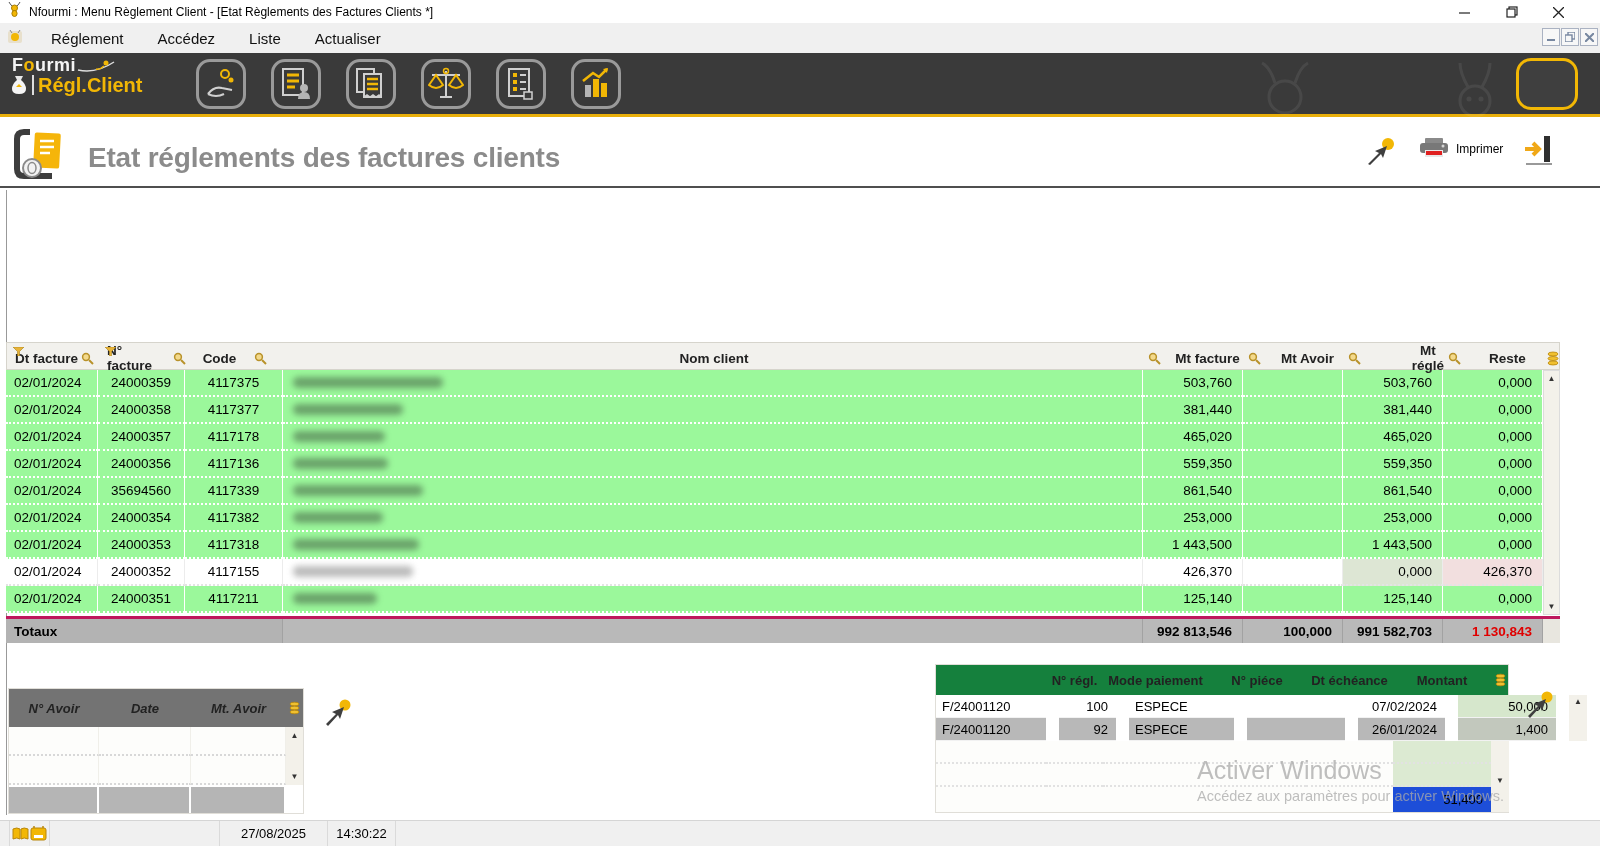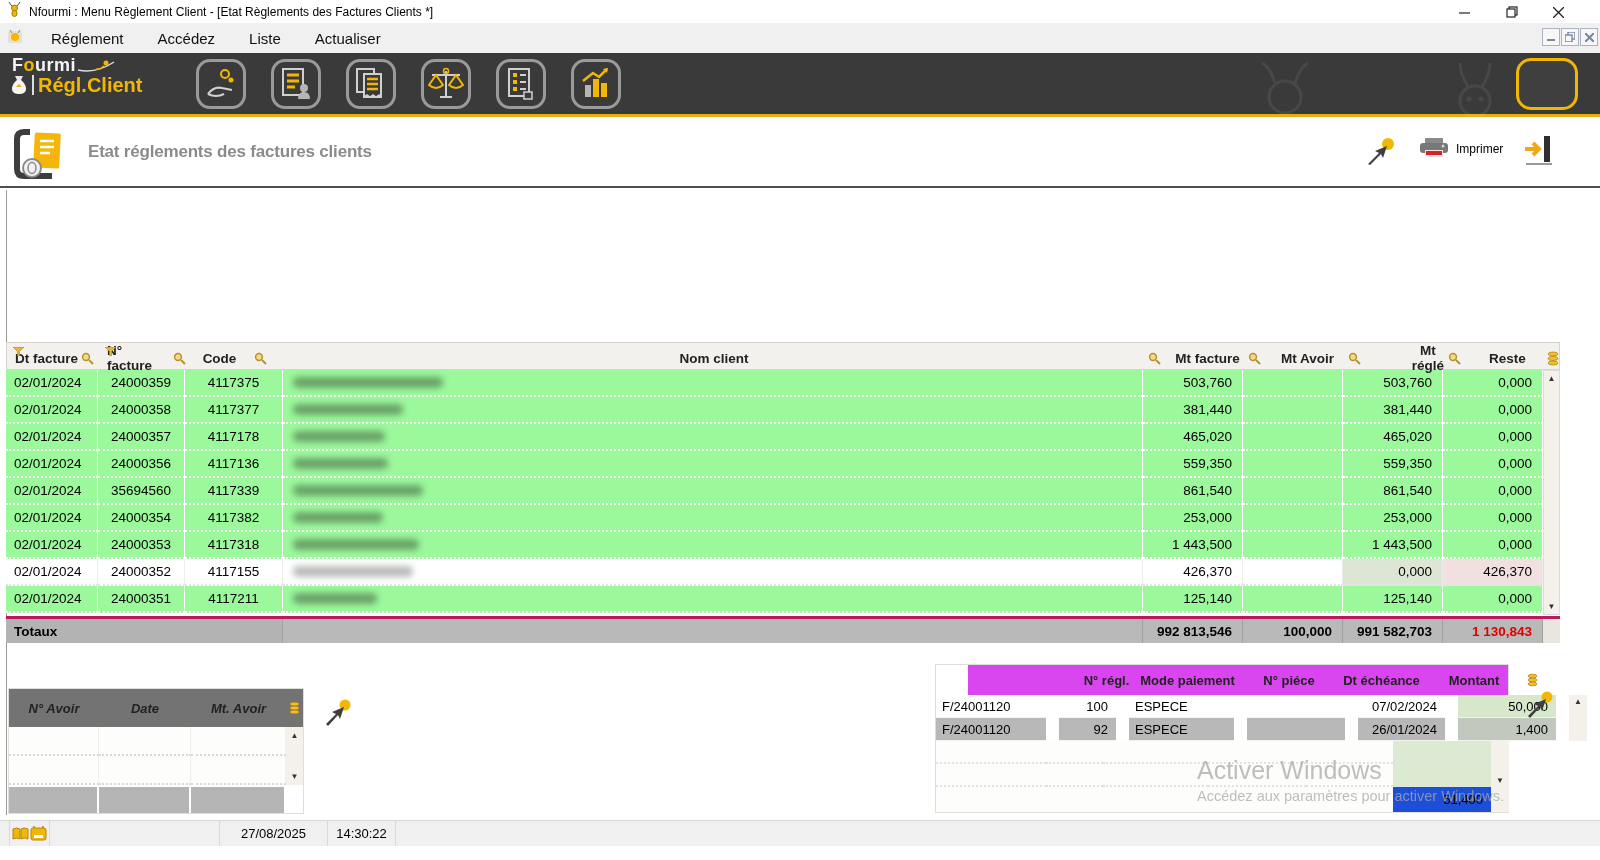--- a/index.html
+++ b/index.html
@@ -28,21 +28,21 @@
   .logo-l2 { color:#f2b705; font-size:20px; font-weight:bold; display:flex; align-items:center; gap:4px; }
   .logo-sep { display:inline-block; width:2px; height:20px; background:#ddd; }
   .tool-icons { position:absolute; left:196px; top:6px; display:flex; gap:25px; }
   .tool-btn { width:50px; height:50px; border:3px solid #9a9a9a; border-radius:14px; display:flex; align-items:center; justify-content:center; background:transparent; }
   .tb-right-btn { position:absolute; right:22px; top:5px; width:62px; height:52px; border:3px solid #f2b705; border-radius:15px; background:#3f3f3f; }
   .ant-ghost { position:absolute; opacity:.07; }
 
   
   .pageheader { position:absolute; left:0; top:120px; width:1600px; height:68px; background:#fff; border-bottom:2px solid #4f4f4f; }
   .ph-icon { position:absolute; left:12px; top:6px; }
-  .ph-title { position:absolute; left:88px; top:22px; font-size:17px; font-weight:bold; color:#8b8b8b; letter-spacing:-.2px; }
+  .ph-title { position:absolute; left:88px; top:22px; font-size:28px; font-weight:bold; color:#8b8b8b; letter-spacing:-.2px; }
   .ph-pin { position:absolute; left:1366px; top:16px; }
   .ph-print { position:absolute; left:1420px; top:18px; display:flex; align-items:center; gap:8px; }
   .ph-print-label { font-size:12px; color:#000; }
   .ph-exit { position:absolute; left:1524px; top:14px; }
 
   
   .filters { position:absolute; left:0; top:190px; width:1600px; height:142px; background:#fff; }
   .content-lborder { position:absolute; left:6px; top:190px; height:625px; border-left:1px solid #999; }
   .flabel { position:absolute; font-size:13.5px; font-weight:bold; color:#000; }
   .plus-btn { position:absolute; width:14px; height:14px; background:linear-gradient(#b9dc55,#85b42c); border:1px solid #6a9a1e; border-radius:2px; color:#fff; font-weight:bold; font-size:12px; line-height:11px; text-align:center; }
@@ -98,21 +98,21 @@
   .avoir-row { height:29px; }
   .avoir-row .c { background:#fdfdfb; border-bottom:2px dotted #d8d8d8; border-right:1px solid #f0efe9; }
   .avoir-total { height:26px; margin-top:2px; }
   .avoir-total .c { background:#b5b5b5; border-right:2px solid #fff; }
   .avoir-sb { background:#f3f1ea; position:relative; }
   .avoir-pin { position:absolute; left:324px; top:698px; }
 
   
   .regl { position:absolute; left:935px; top:664px; width:574px; border:1px solid #e0ded8; }
   .gridR { display:grid; grid-template-columns:110px 57px 105px 98px 87px 98px 18px; }
-  .regl-header { height:30px; background:#d946ef;margin-left:32px; }
+  .regl-header { height:30px; background:#15803d; }
   .regl-header .hcell { justify-content:center; font-size:13px; }
   .regl-row { height:23px;gap:13px; }
   .regl-row .c { background:#fff; font-size:13px; border-bottom:1px solid #f2f2f2; display:flex; align-items:center; }
   .regl-row .c.ref { padding-left:6px; }
   .regl-row .c.mode { padding-left:6px; }
   .regl-row .c.amt { justify-content:flex-end; padding-right:8px; }
   .regl-row .c.montant { background:#d6e7cc; }
   .regl-row.sel .c { background:#b8b8b8; }
   .regl-row.sel .c.montant { background:#c2c8bd; }
   .regl-empty { height:23px; }

